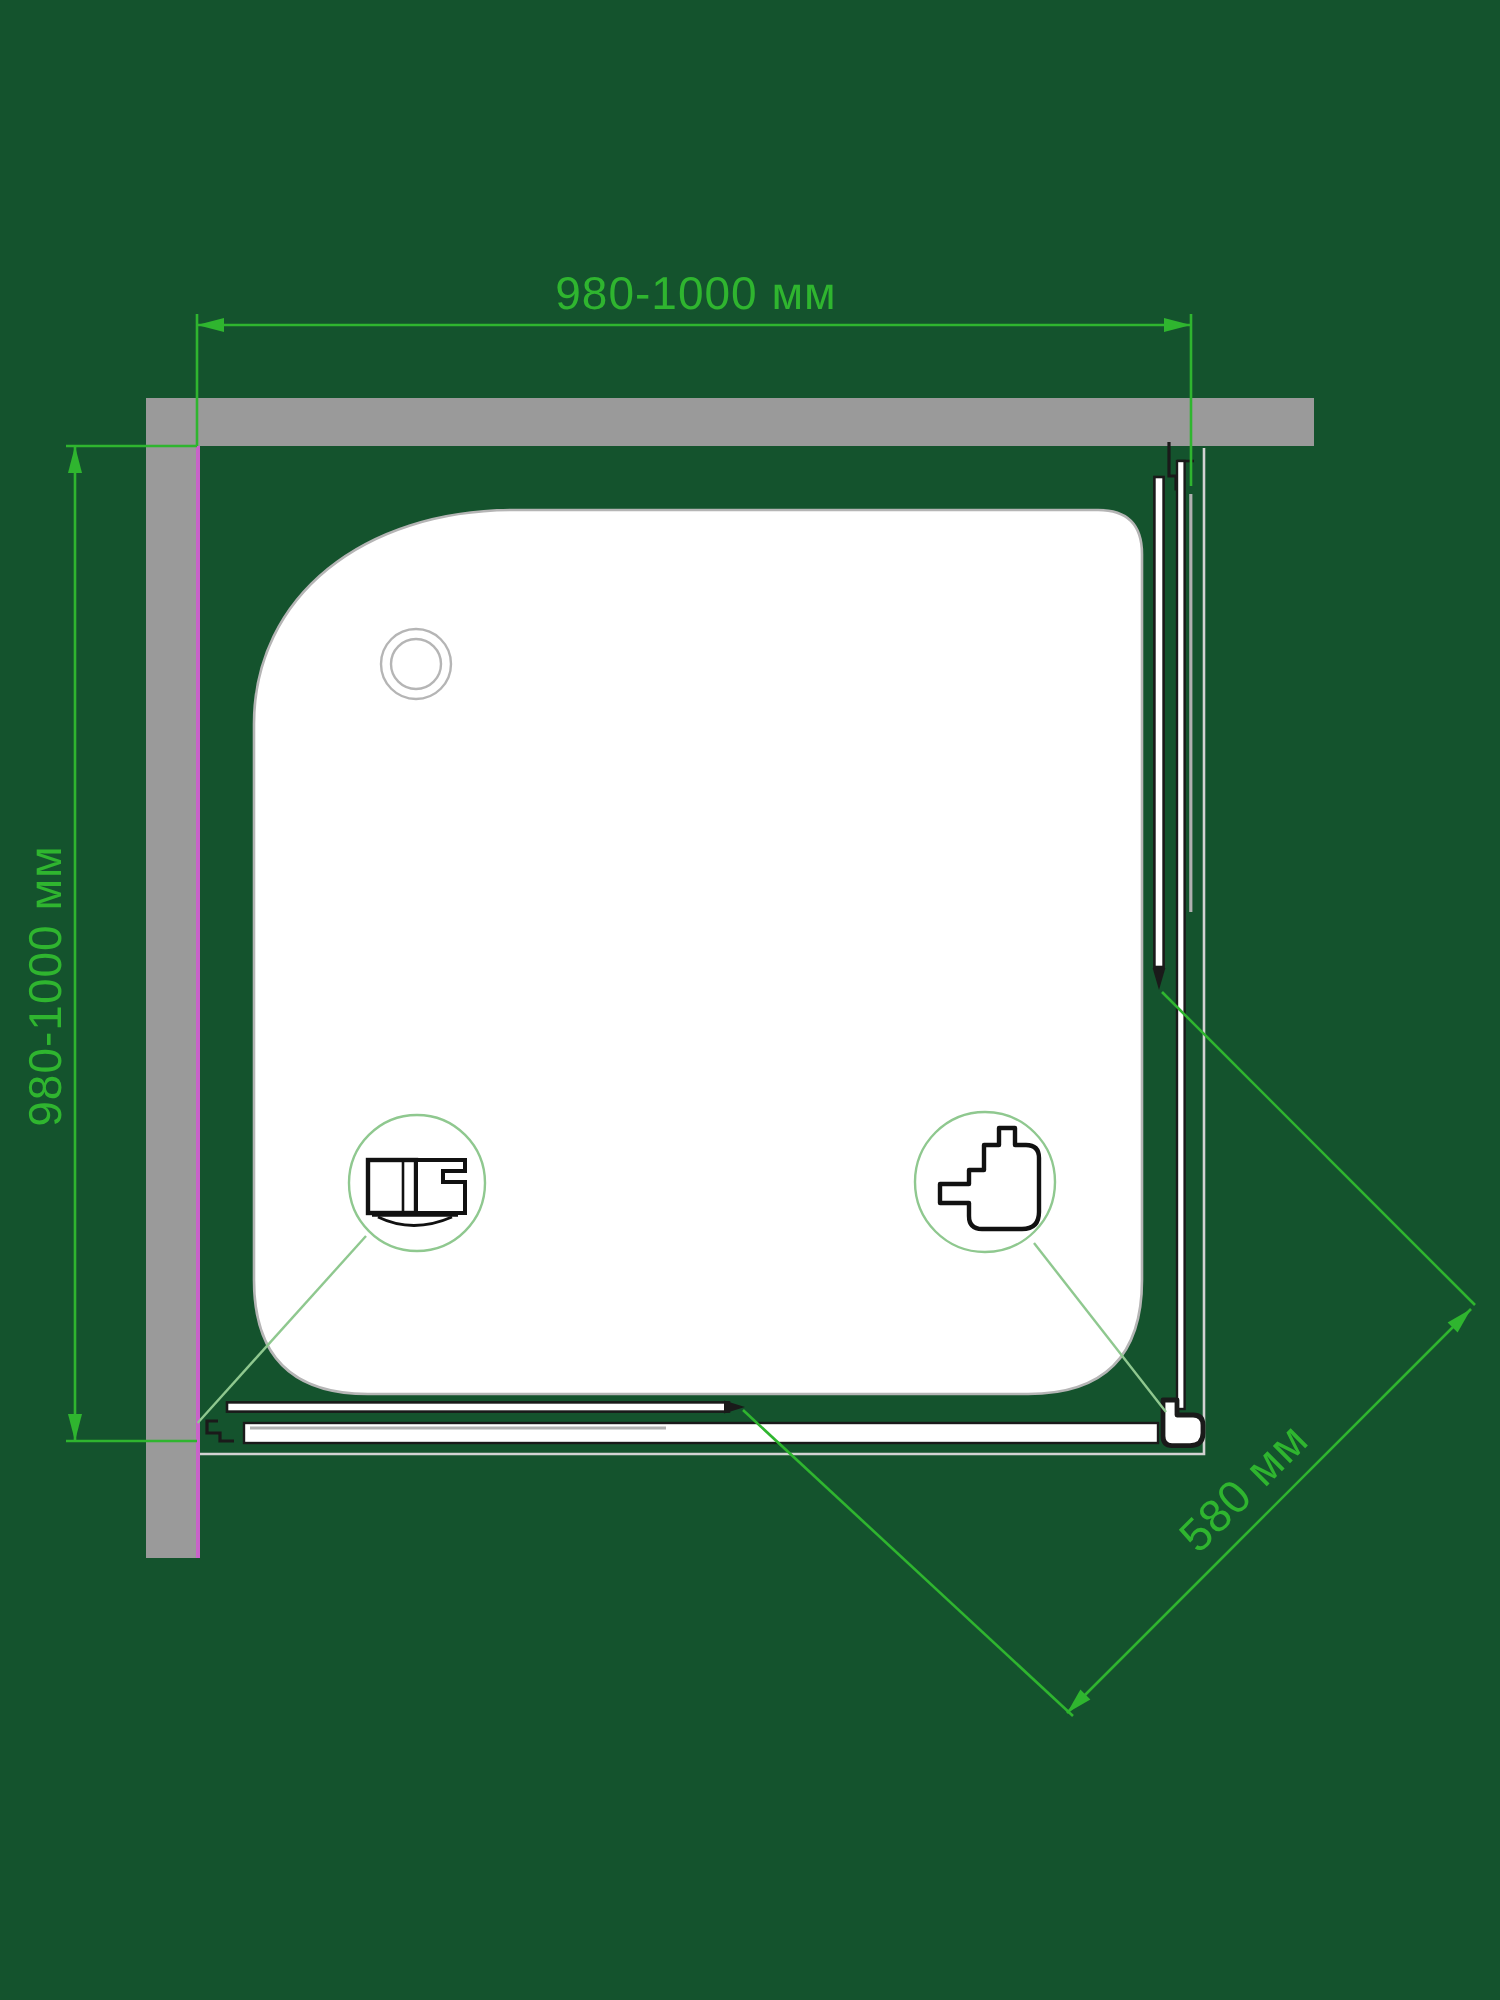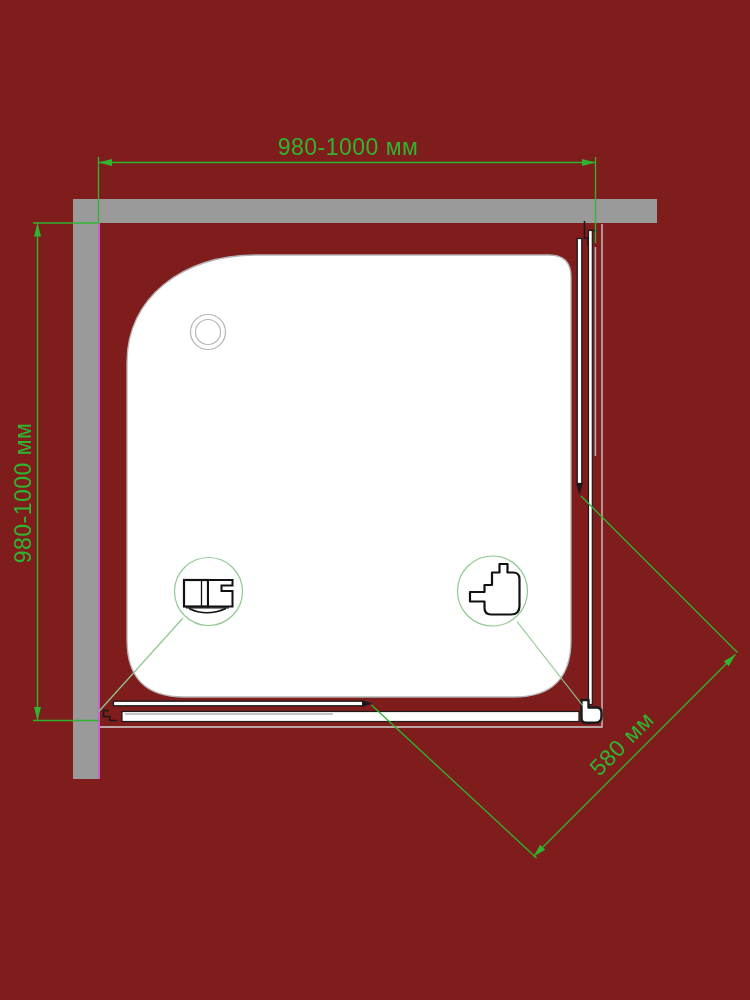--- a/index.html
+++ b/index.html
@@ -1,19 +1,19 @@
 <!DOCTYPE html>
 <html><head>
 <meta charset="utf-8">
 <style>
   html,body{margin:0;padding:0;background:#ffffff;}
   .canvas{
     position:relative;
     width:750px;height:1000px;
-    background:#7f1d1d;
+    background:#14532d;
     overflow:hidden;
     font-family:"Liberation Sans","DejaVu Sans",sans-serif;
   }
   .drawing{position:absolute;left:0;top:0;}
   .dim-label{
     position:absolute;
     color:#2fb52f;
     font-size:23px;
     letter-spacing:.5px;
     white-space:nowrap;

